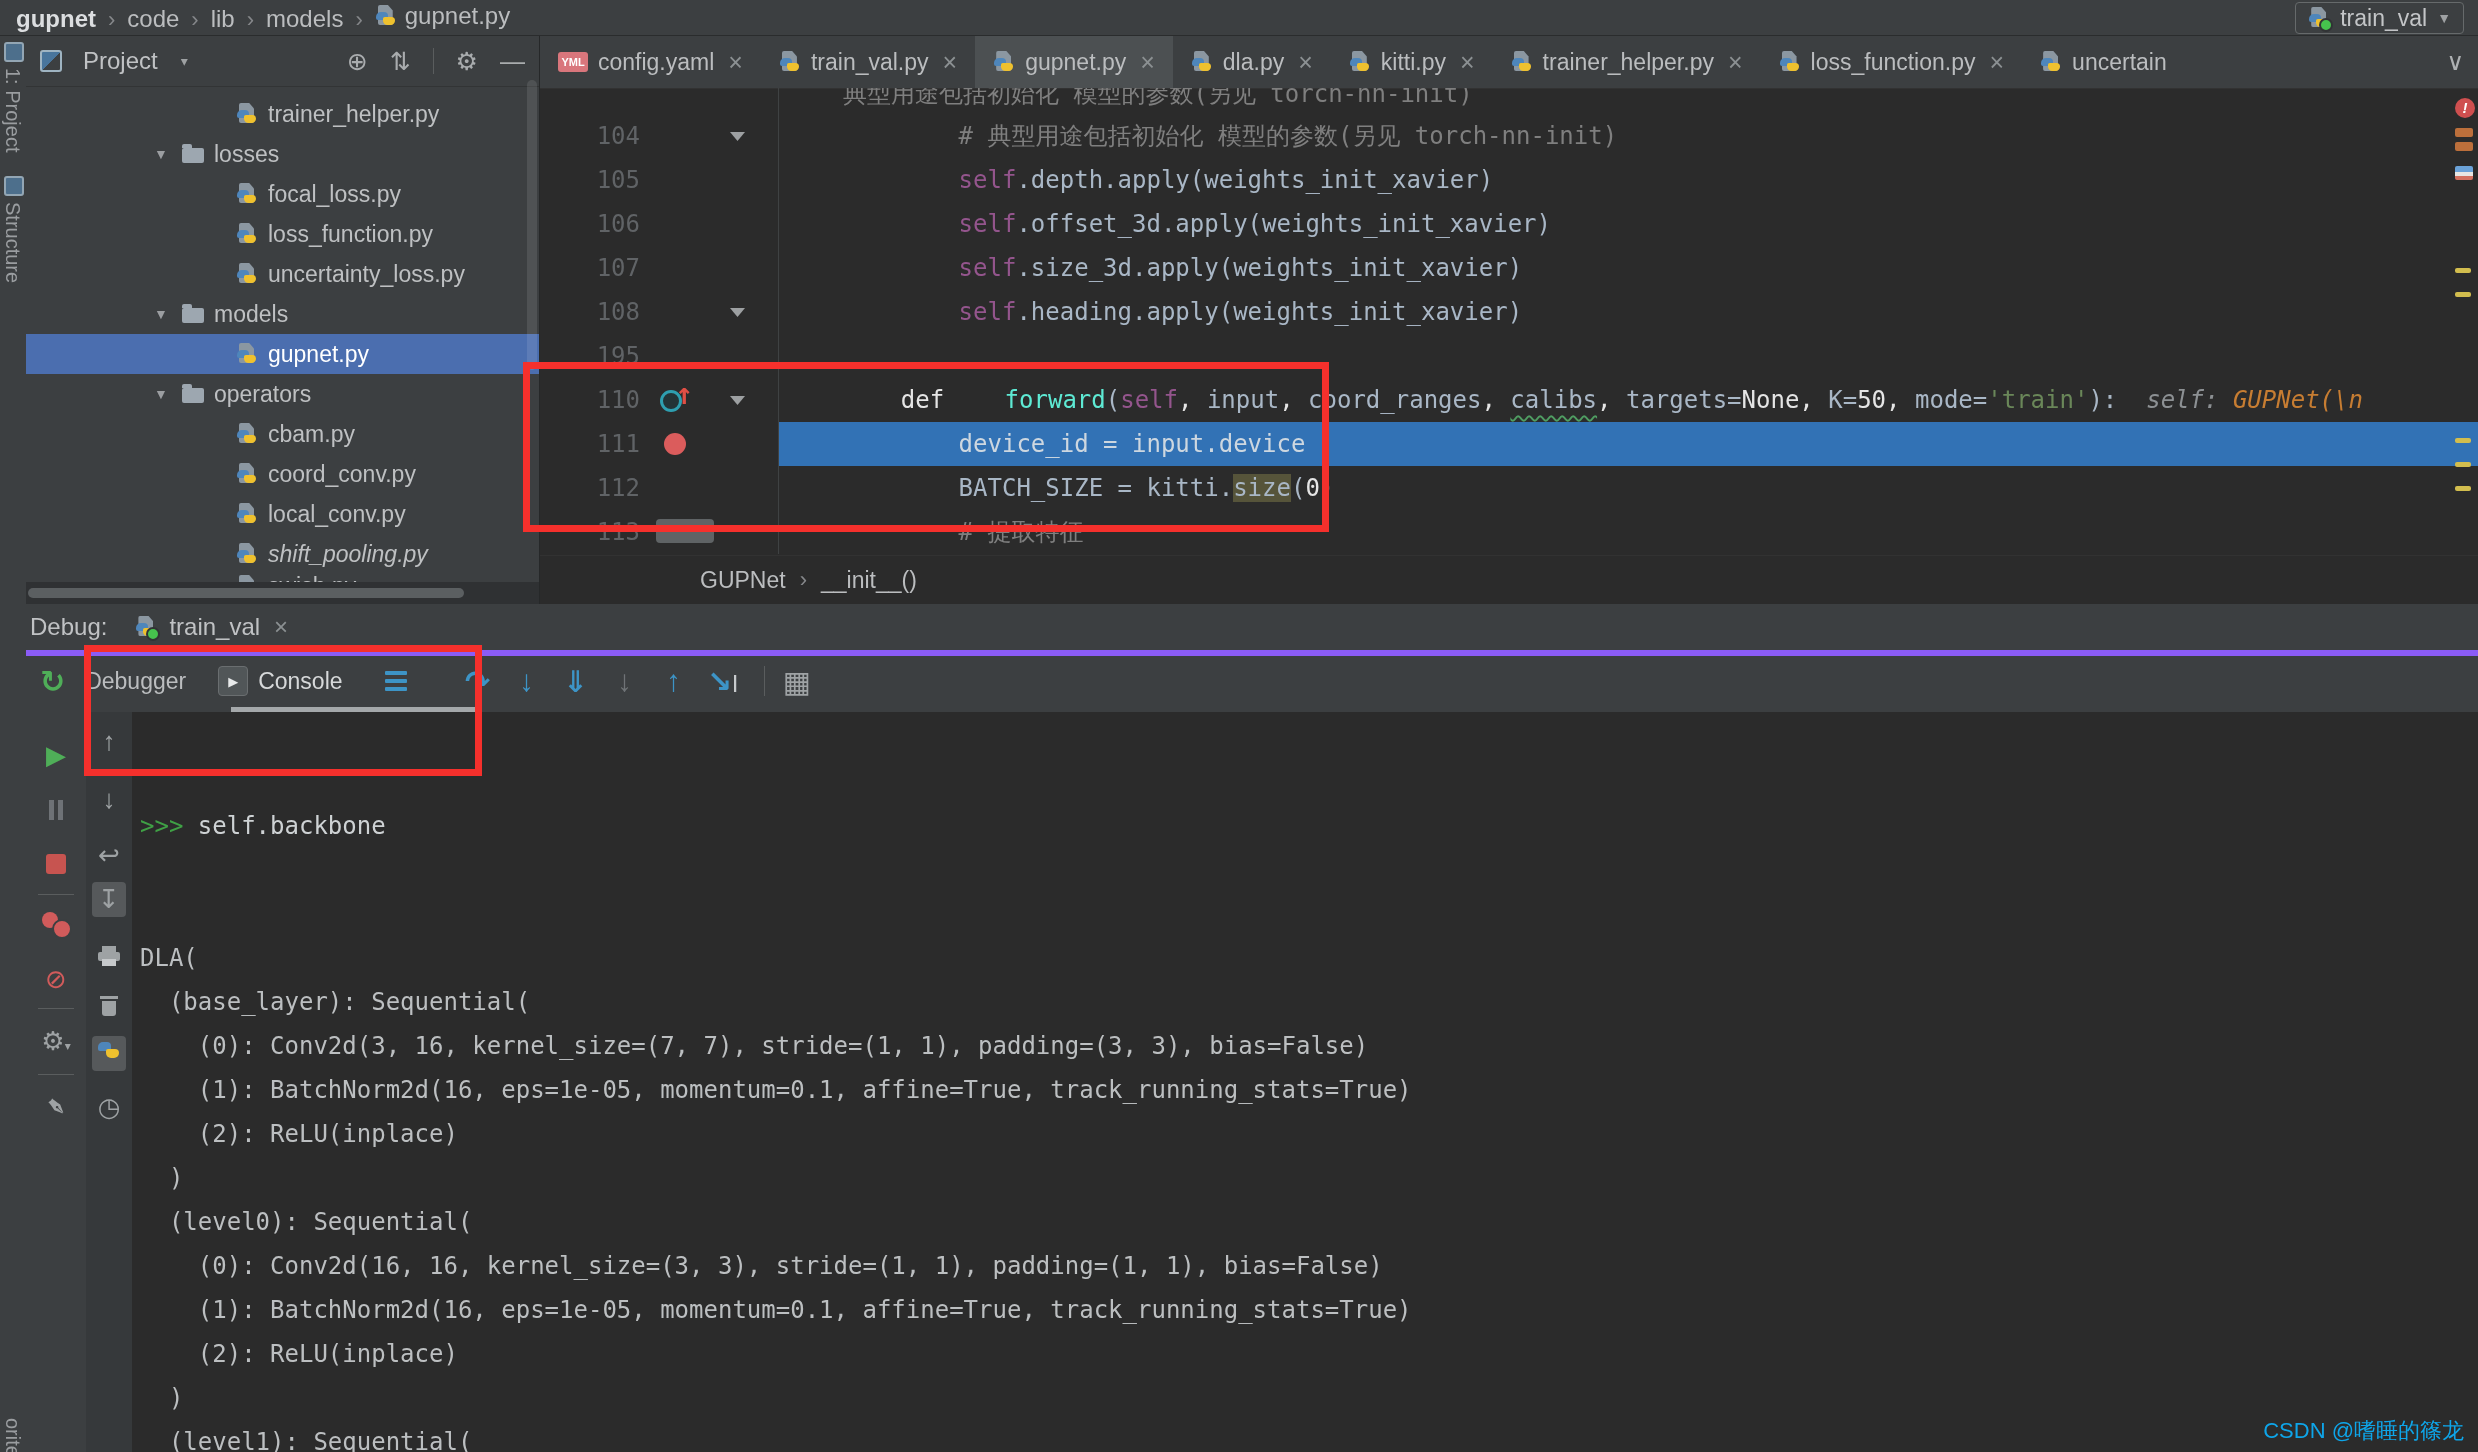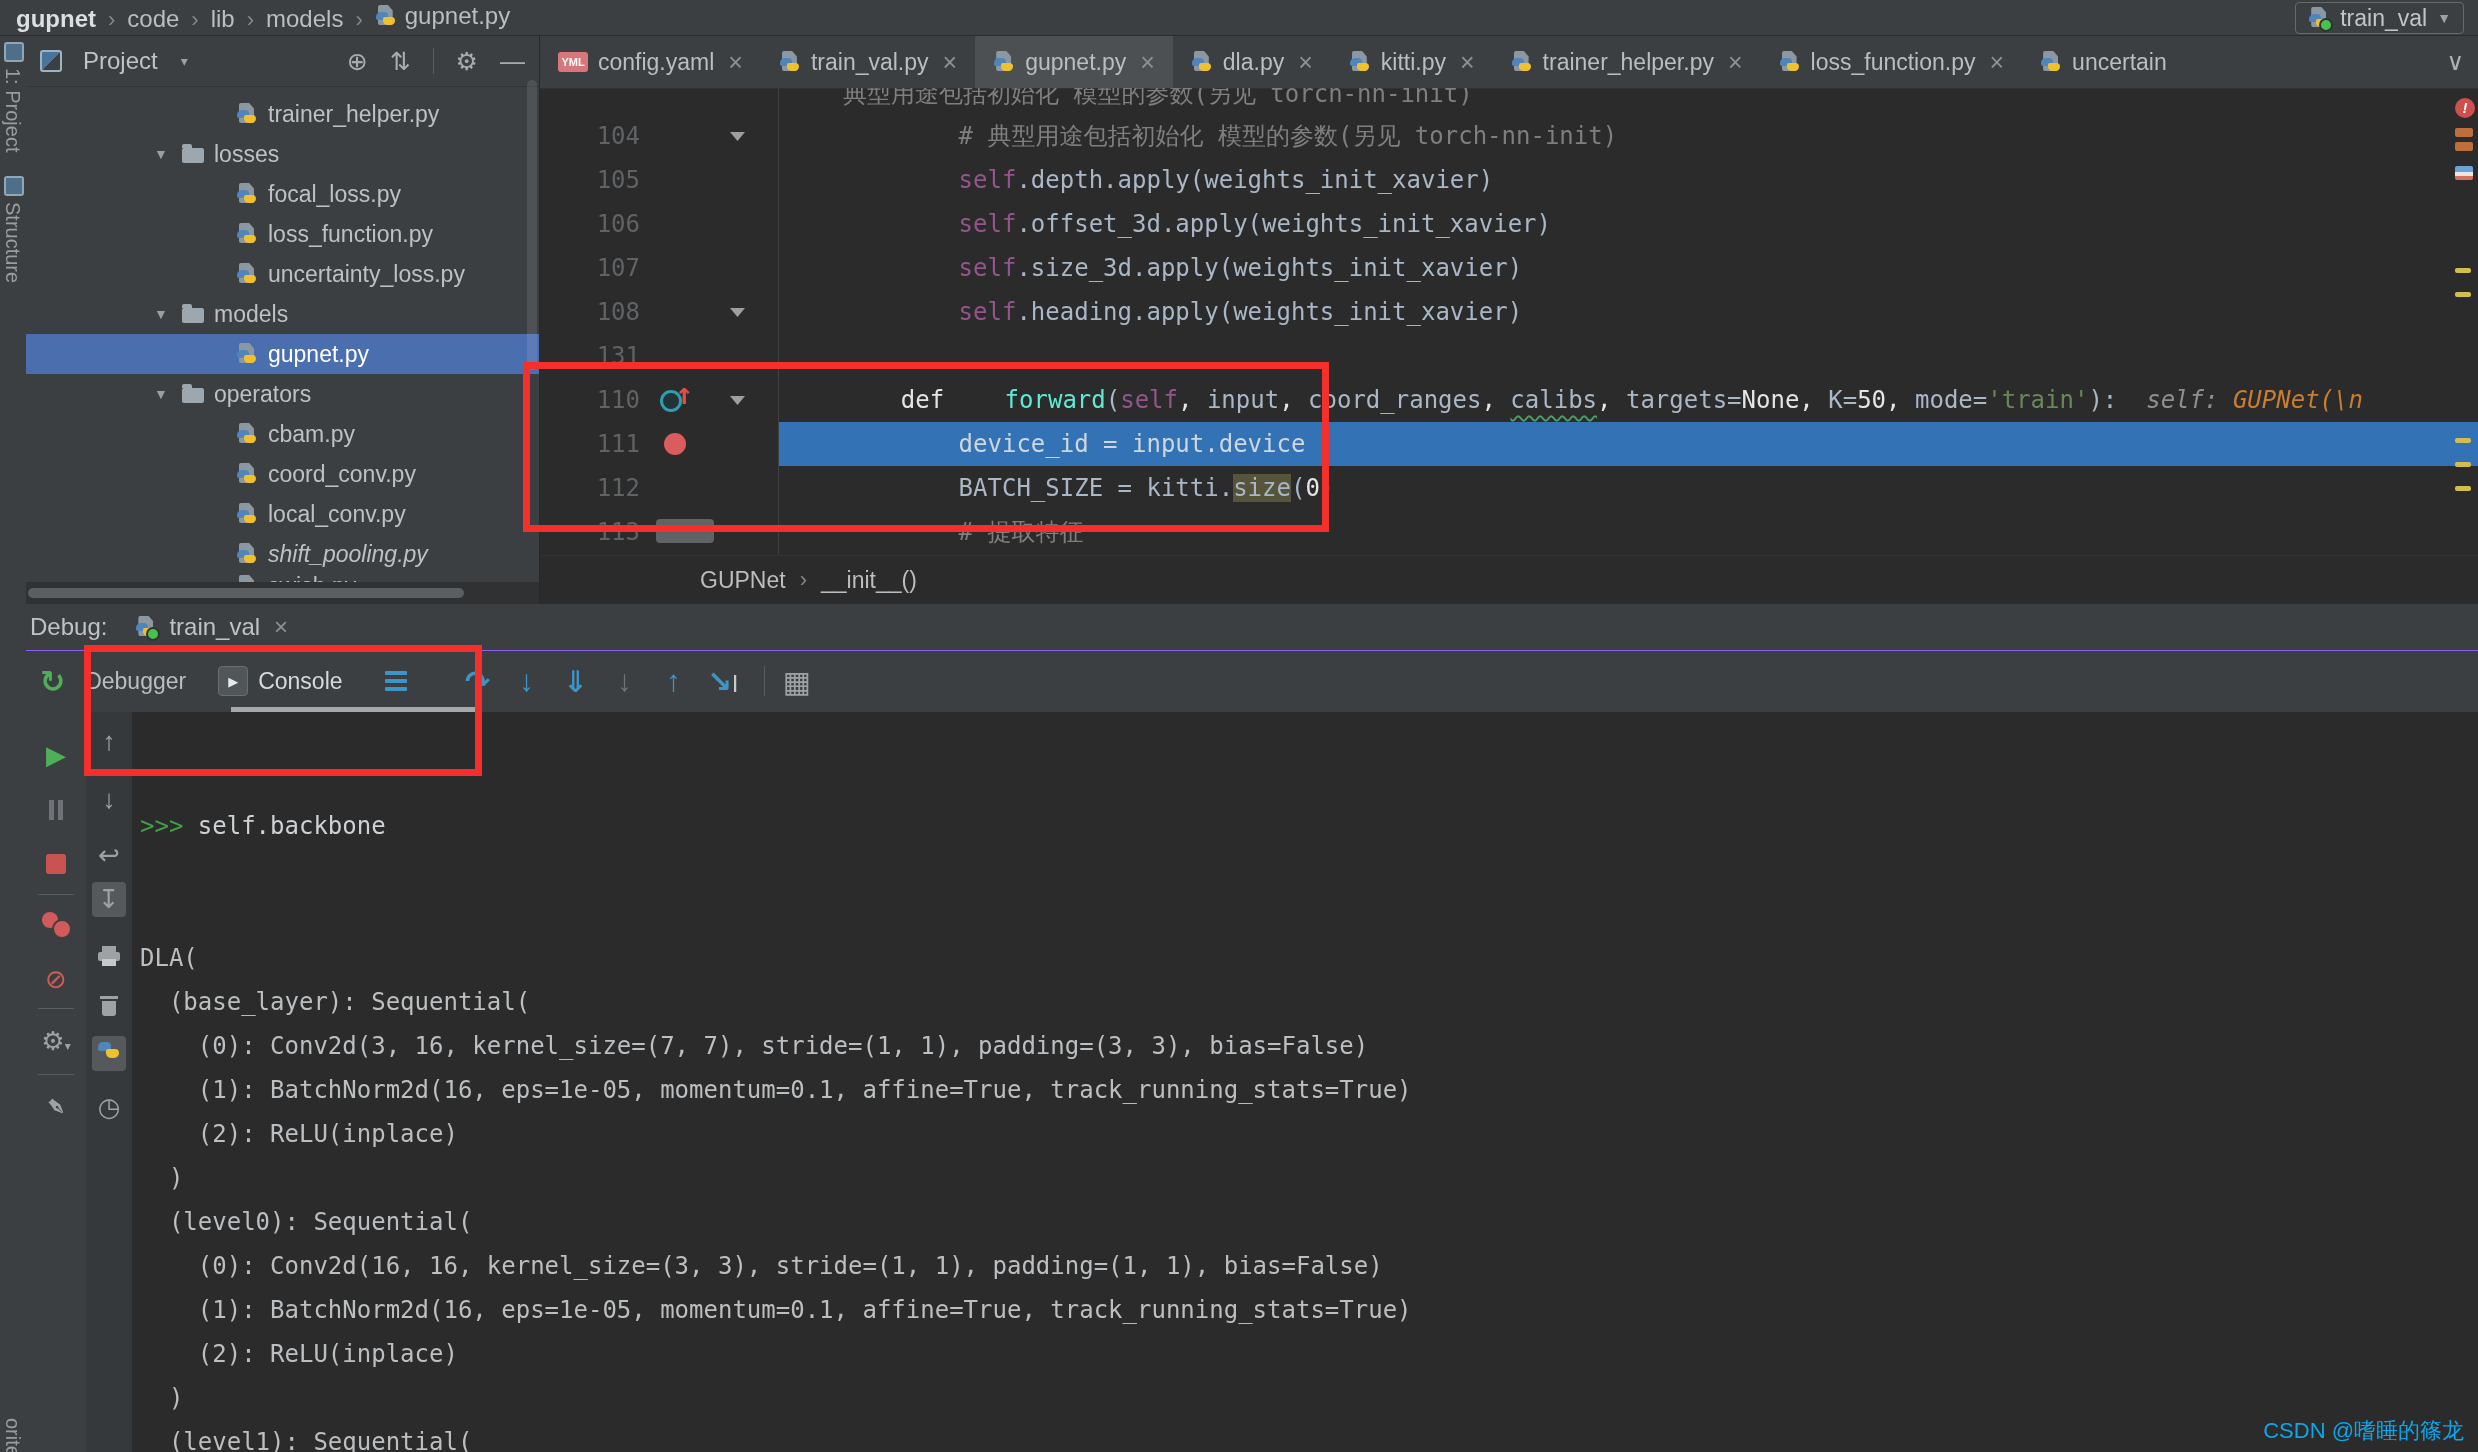--- a/index.html
+++ b/index.html
@@ -94,21 +94,21 @@
   .mark{position:absolute;left:3px;}
   .mark.error{width:20px;height:20px;border-radius:50%;background:#cf4f4f;color:#fff;font-size:15px;font-weight:bold;
               text-align:center;line-height:20px;font-family:"Liberation Sans",sans-serif;}
   .mark.orange{width:18px;height:9px;background:#bc6f3b;border-radius:2px;}
   .mark.yellow{width:16px;height:5px;background:#d2bd4e;border-radius:2px;}
   .mark.preview{width:18px;height:14px;border-radius:2px;
               background:linear-gradient(#6ba2d8 0 40%,#e8e6e3 40% 70%,#d3705f 70% 100%);}
 
   
   #debug{position:absolute;left:26px;top:604px;right:0;bottom:0;background:#3c3f41;}
-  #dheader{position:absolute;left:0;top:0;right:0;height:46px;border-bottom:1px solid #8b5cf6;
+  #dheader{position:absolute;left:0;top:0;right:0;height:46px;border-bottom:6px solid #8b5cf6;
            display:flex;align-items:center;font-size:24px;color:#c0c2c4;}
   #dheader .dlabel{margin-left:4px;}
   #dheader .sesico{margin-left:28px;}
   #dheader .sesname{margin-left:12px;}
   #dheader .sesclose{margin-left:14px;color:#8b9092;font-size:24px;}
   #sesunderline{position:absolute;left:140px;bottom:0;width:182px;height:4px;background:#75797b;}
 
   #dtoolbar{position:absolute;left:0;top:46px;right:0;height:62px;border-bottom:1px solid #323435;
             display:flex;align-items:center;font-size:23px;}
   .rerun{margin-left:14px;font-size:30px;color:#4fae58;font-weight:bold;}
@@ -424,21 +424,21 @@
           </div>
           <div class="crow">
             <span class="lnum">108</span>
             <span class="icol"></span>
             <span class="fcol">
               <i class="ftri"></i>
             </span>
             <span class="ccode"><span>        </span><span class="tk-slf">self</span><span>.heading.apply(weights_init_xavier)</span></span>
           </div>
           <div class="crow">
-            <span class="lnum">131</span>
+            <span class="lnum">195</span>
             <span class="icol"></span>
             <span class="fcol"></span>
             <span class="ccode"></span>
           </div>
           <div class="crow">
             <span class="lnum">110</span>
             <span class="icol">
               <i class="execmark"></i>
             </span>
             <span class="fcol">

